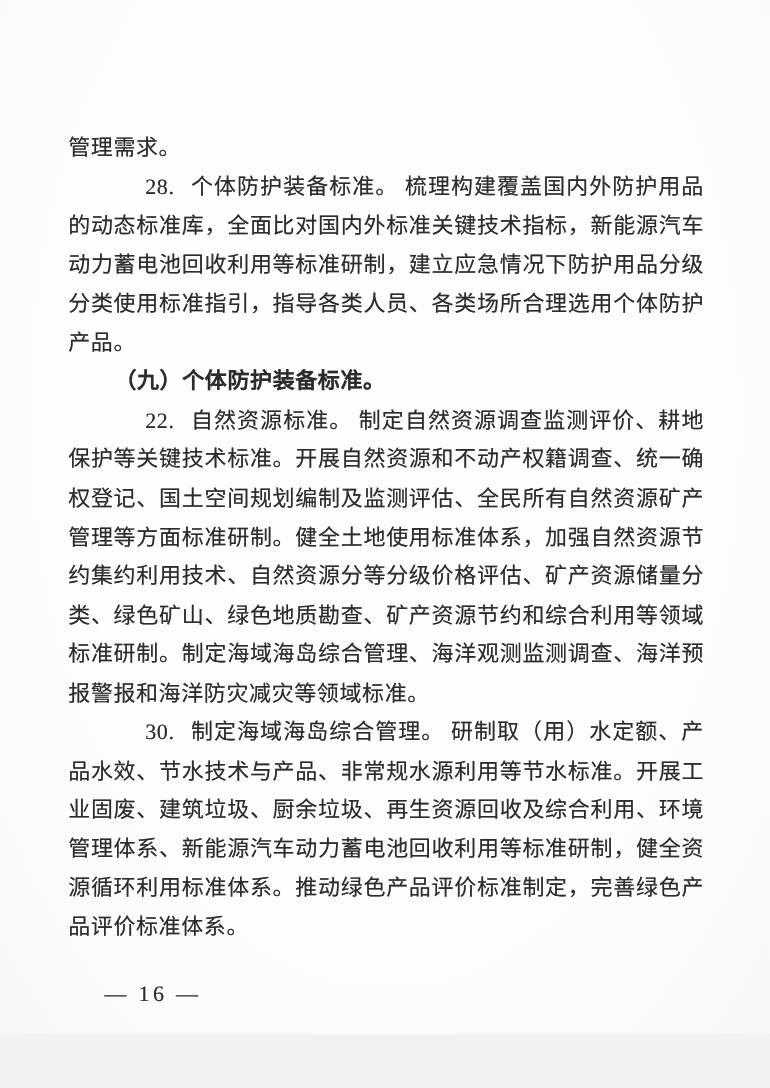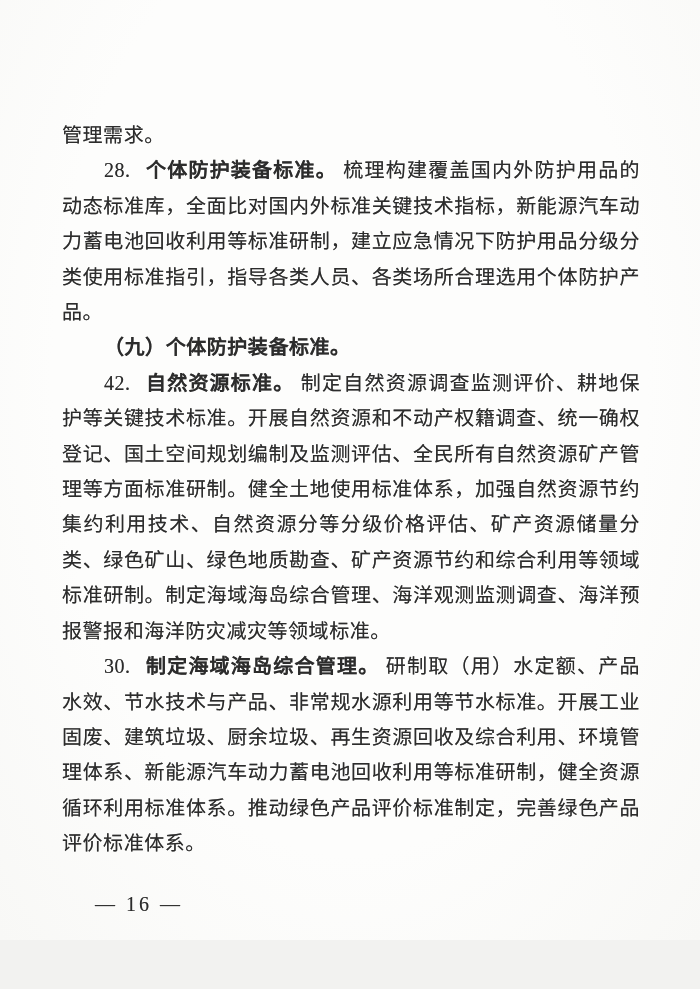--- a/index.html
+++ b/index.html
@@ -37,23 +37,24 @@
     text-justify: inter-ideograph;
     color: #2c2c2c;
     text-shadow: 0 0 0.5px rgba(40,40,40,0.55);
   }
   p.para.indent {
     text-indent: 2.1em;
   }
   .para .num {
     font-weight: 400;
     padding-right: 0.45em;
+    margin-left: 28px;
   }
   .para .lead-title {
-    font-weight: 700;
+    font-weight: 400;
   }
   p.section-heading {
     font-weight: 700;
   }
   .page-footer {
     position: absolute;
     left: 95px;
     top: 893px;
     font-size: 20px;
     letter-spacing: 3px;
@@ -76,21 +77,21 @@
       <span class="num">28.</span>
       <span class="lead-title">个体防护装备标准。</span>
       <span>梳理构建覆盖国内外防护用品的动态标准库，全面比对国内外标准关键技术指标，新能源汽车动力蓄电池回收利用等标准研制，建立应急情况下防护用品分级分类使用标准指引，指导各类人员、各类场所合理选用个体防护产品。</span>
     </p>
 
     <p class="para indent section-heading">
       <span>（九）个体防护装备标准。</span>
     </p>
 
     <p class="para indent">
-      <span class="num">42.</span>
+      <span class="num">22.</span>
       <span class="lead-title">自然资源标准。</span>
       <span>制定自然资源调查监测评价、耕地保护等关键技术标准。开展自然资源和不动产权籍调查、统一确权登记、国土空间规划编制及监测评估、全民所有自然资源矿产管理等方面标准研制。健全土地使用标准体系，加强自然资源节约集约利用技术、自然资源分等分级价格评估、矿产资源储量分类、绿色矿山、绿色地质勘查、矿产资源节约和综合利用等领域标准研制。制定海域海岛综合管理、海洋观测监测调查、海洋预报警报和海洋防灾减灾等领域标准。</span>
     </p>
 
     <p class="para indent">
       <span class="num">30.</span>
       <span class="lead-title">制定海域海岛综合管理。</span>
       <span>研制取（用）水定额、产品水效、节水技术与产品、非常规水源利用等节水标准。开展工业固废、建筑垃圾、厨余垃圾、再生资源回收及综合利用、环境管理体系、新能源汽车动力蓄电池回收利用等标准研制，健全资源循环利用标准体系。推动绿色产品评价标准制定，完善绿色产品评价标准体系。</span>
     </p>
 

